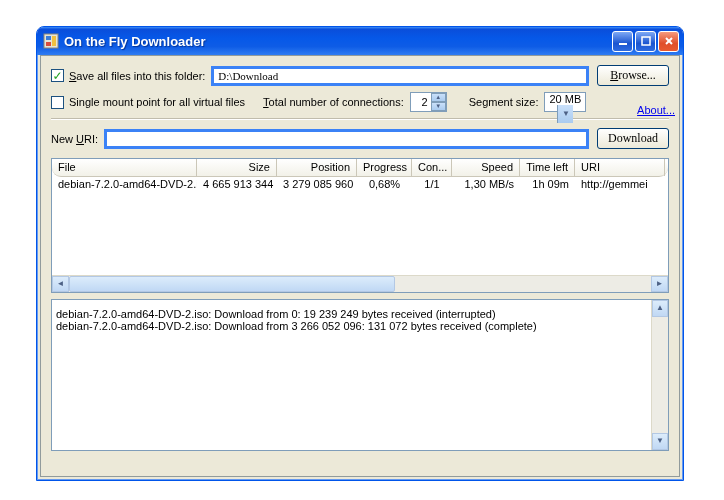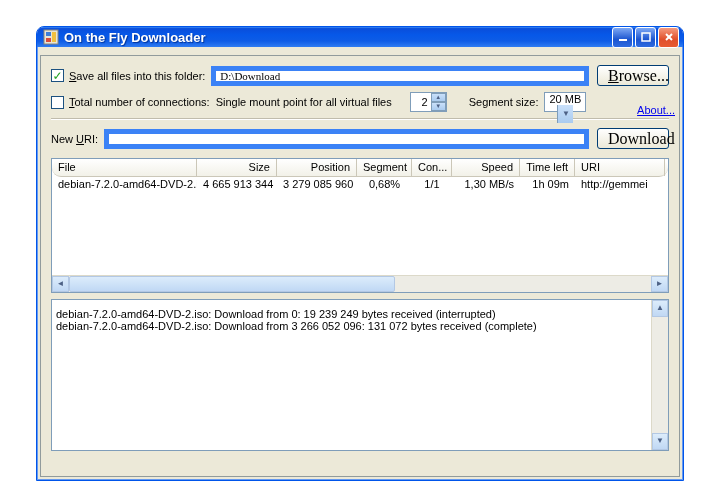--- a/index.html
+++ b/index.html
@@ -17,21 +17,21 @@
     left: 36px;
     top: 26px;
     width: 648px;
     height: 455px;
     border: 1px solid #0055EA;
     border-radius: 8px 8px 0 0;
     background: #ECE9D8;
     box-shadow: 0 0 0 1px #6699EE inset;
   }
   .titlebar {
-    height: 20px;
+    height: 28px;
     background: linear-gradient(to bottom, #3E8EF7 0%, #0A4EDB 8%, #0658E8 40%, #0E5CE6 70%, #2F7CF2 100%);
     border-radius: 7px 7px 0 0;
     display: flex;
     align-items: center;
     padding: 0 4px 0 6px;
     color: #fff;
     justify-content: space-between;
   }
   .titlebar .appicon {
     width: 16px; height: 16px;
@@ -72,32 +72,32 @@
     display: inline-flex; align-items: center; justify-content: center;
     margin-right: 5px;
     cursor: pointer;
     color: #21A121;
     font-size: 12px;
     line-height: 10px;
   }
   .label { margin-right: 6px; }
   .underline { text-decoration: underline; }
   .txt {
-    border: 5px solid #3b82f6;
+    border: 3px solid #3b82f6;
     background: #fff;
     height: 20px;
     padding: 2px 4px;
     font-family: Tahoma; font-size: 11px;
   }
   .btn {
     height: 21px;
     border: 1px solid #003C74;
     border-radius: 3px;
     background: linear-gradient(to bottom,#fff,#ECE9D8);
-    font-family: Tahoma; font-size: 16px;
+    font-family: Tahoma; font-size: 12px;
     padding: 0 10px;
     cursor: pointer;
   }
   .spin {
     display: inline-flex; align-items: center;
     border: 1px solid #7F9DB9; background: #fff;
     height: 20px;
   }
   .spin .sv { width: 20px; text-align: right; padding: 0 3px; }
   .spin .arrows { width: 15px; display: flex; flex-direction: column; }
@@ -202,22 +202,22 @@
 
     <div class="panel">
       <div class="row">
         <span class="chk">✓</span>
         <span class="label"><span class="underline">S</span><span></span><span id="saveallrest">ave all files into this folder:</span></span>
         <input class="txt" style="flex: 1 1 0%; margin-right: 8px;" value="D:\Download">
         <button class="btn" style="width:72px"><span class="underline">B</span><span id="browserest">rowse...</span></button>
       </div>
       <div class="row">
         <span class="chk" style="color:transparent">✓</span>
+        <span class="label" style="margin-right:18px">Single mount point for all virtual files</span>
         <span class="label"><span class="underline">T</span><span id="totalrest">otal number of connections:</span></span>
-        <span class="label" style="margin-right:18px">Single mount point for all virtual files</span>
         <span class="spin">
           <span class="sv">2</span>
           <span class="arrows">
               <span class="ar">▲</span>
               <span class="ar">▼</span>
             </span>
         </span>
         <span class="label" style="margin-left:22px">Segment size:</span>
         <span class="combo">
           <span class="cv">20 MB</span>
@@ -233,21 +233,21 @@
         <input class="txt" style="flex: 1 1 0%; margin-right: 8px;" value="">
         <button class="btn" style="width:72px">Download</button>
       </div>
     </div>
 
     <div class="listview">
       <div class="lvhdr">
         <div class="col c1">File</div>
         <div class="col c2 ra">Size</div>
         <div class="col c3 ra">Position</div>
-        <div class="col c4 ca">Segment</div>
+        <div class="col c4 ca">Progress</div>
         <div class="col c5">Con...</div>
         <div class="col c6 ra">Speed</div>
         <div class="col c7 ra">Time left</div>
         <div class="col c8">URI</div>
       </div>
       <div class="lvrow">
         <div class="cell c1">debian-7.2.0-amd64-DVD-2.iso</div>
         <div class="cell c2 ra">4 665 913 344</div>
         <div class="cell c3 ra">3 279 085 960</div>
         <div class="cell c4 ca">0,68%</div>

